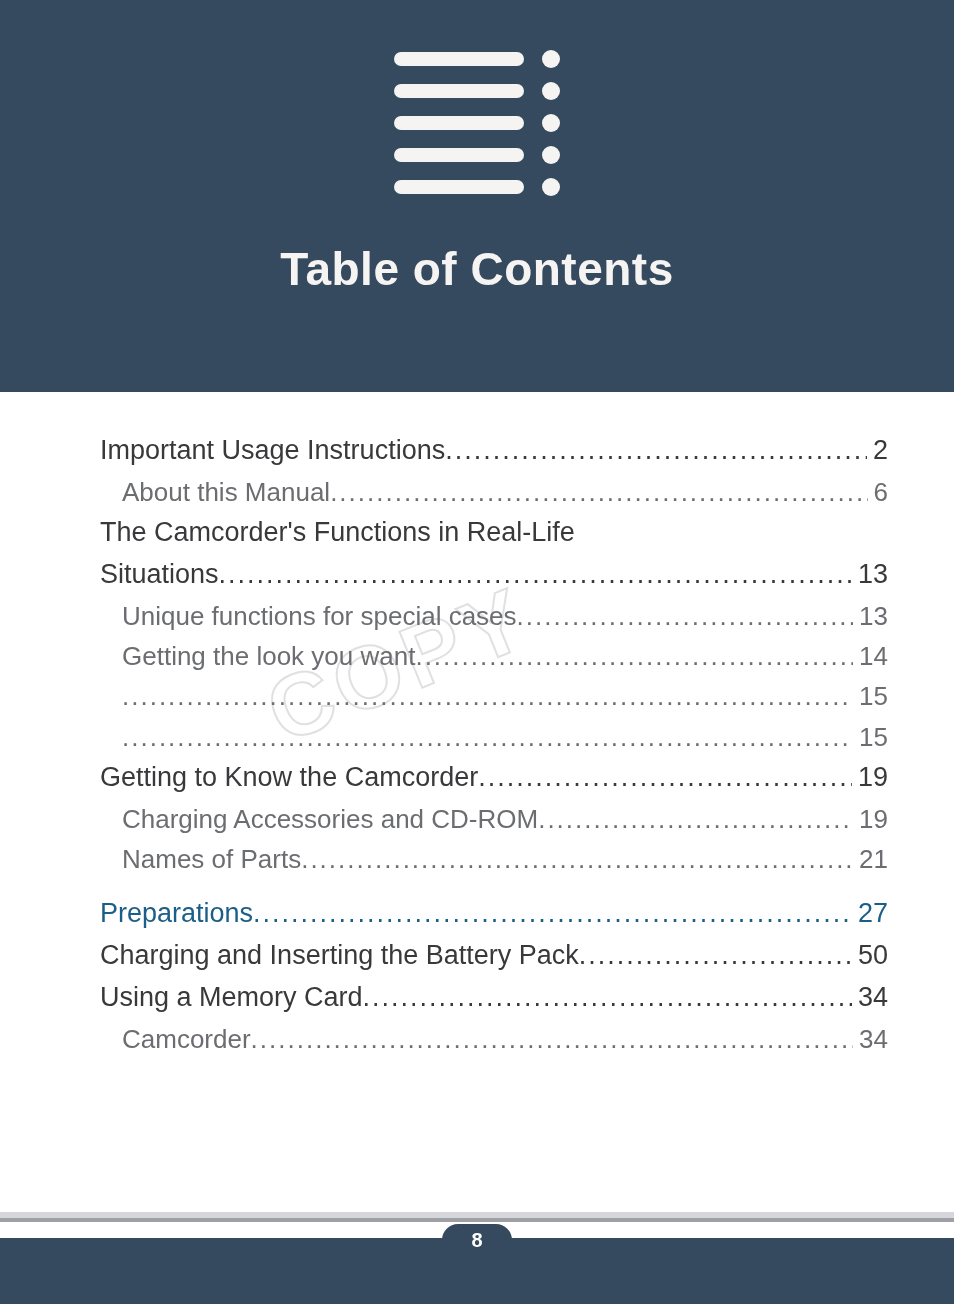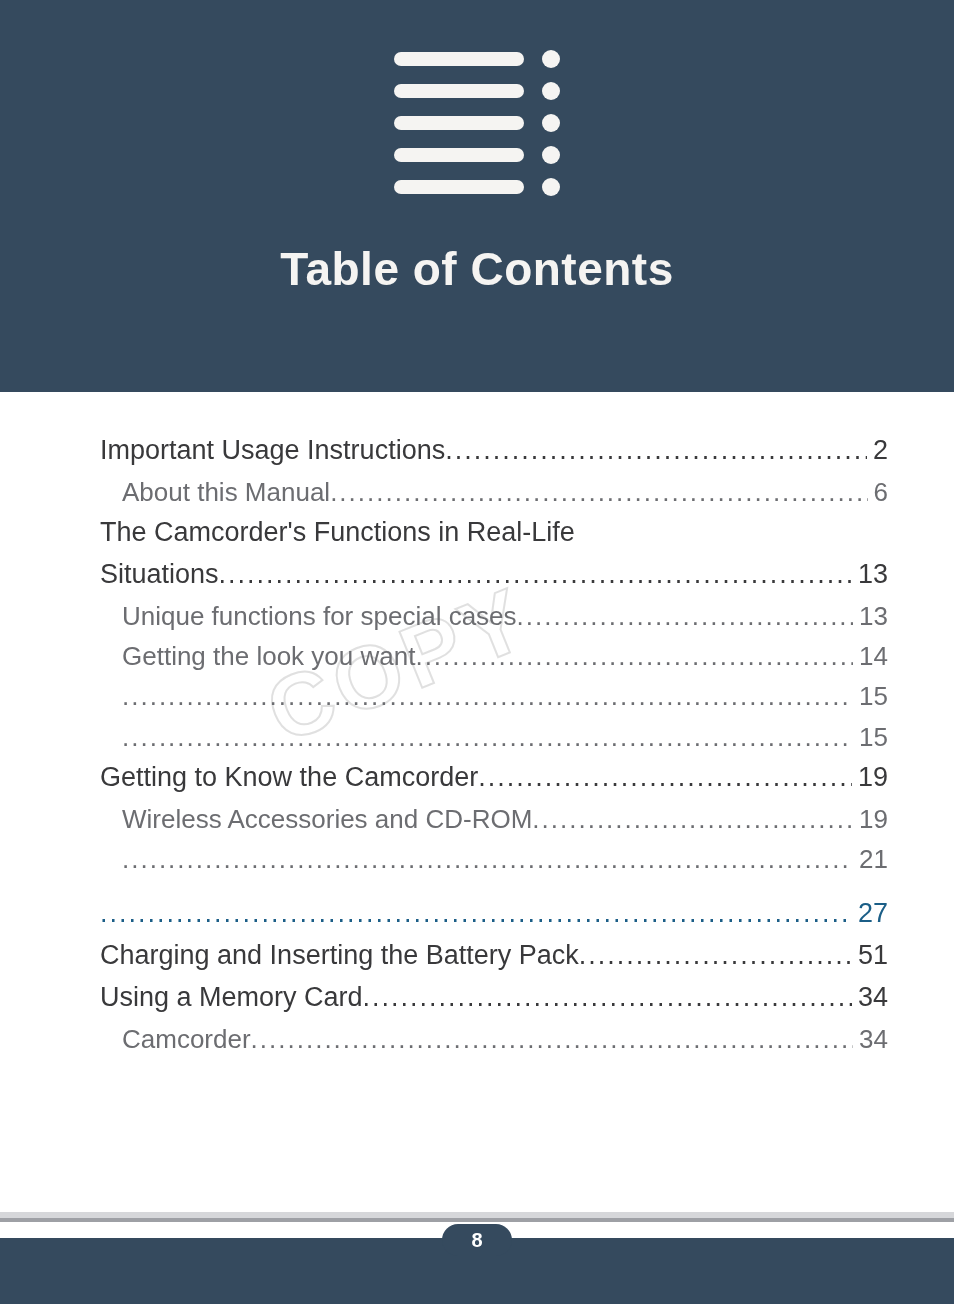--- a/index.html
+++ b/index.html
@@ -132,39 +132,41 @@
     </div>
 
 
     <div class="toc-row lvl1">
       <span class="label">Getting to Know the Camcorder</span>
       <span class="dots"></span>
       <span class="pg">19</span>
     </div>
 
     <div class="toc-row lvl2">
-      <span class="label">Wireless Accessories and CD-ROM</span>
+      <span class="label">Charging Accessories and CD-ROM</span>
       <span class="dots"></span>
       <span class="pg">19</span>
     </div>
 
     <div class="toc-row lvl2">
+      <span class="label">Names of Parts</span>
       <span class="dots"></span>
       <span class="pg">21</span>
     </div>
 
     <div class="toc-row chapter">
+      <span class="label">Preparations</span>
       <span class="dots"></span>
       <span class="pg">27</span>
     </div>
 
     <div class="toc-row lvl1">
       <span class="label">Charging and Inserting the Battery Pack</span>
       <span class="dots"></span>
-      <span class="pg">51</span>
+      <span class="pg">50</span>
     </div>
 
     <div class="toc-row lvl1">
       <span class="label">Using a Memory Card</span>
       <span class="dots"></span>
       <span class="pg">34</span>
     </div>
 
     <div>
       <div class="toc-row lvl2">

